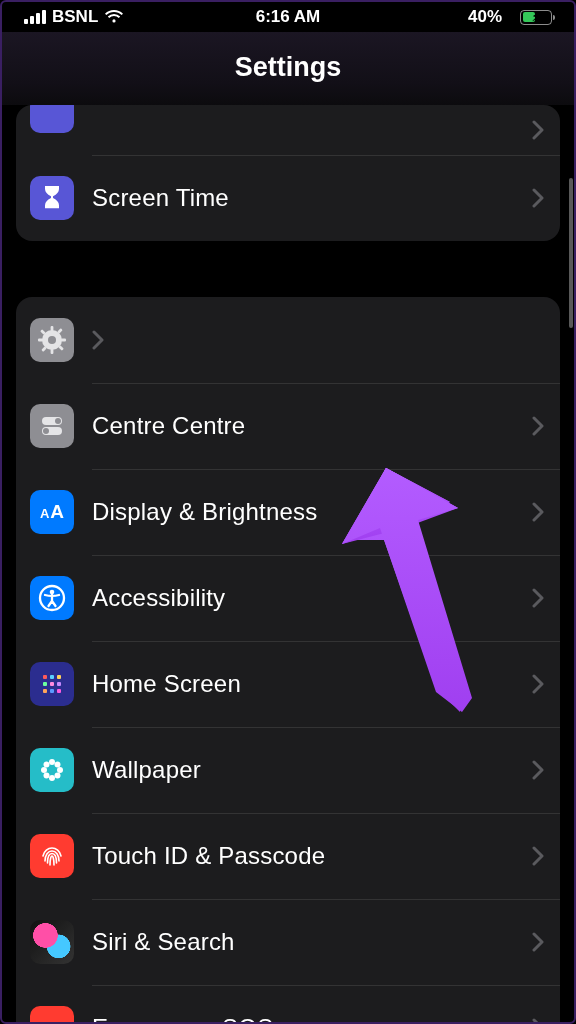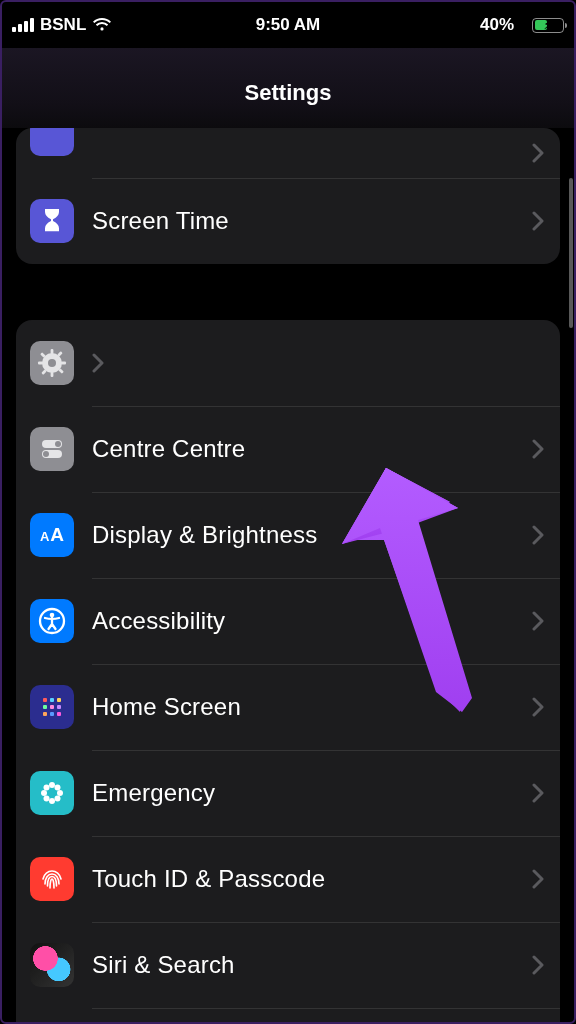--- a/index.html
+++ b/index.html
@@ -10,22 +10,22 @@
     position: relative;
     border: 2px solid #3a1f62;
     border-radius: 6px;
   }
 
   
   .status-bar {
     display: flex;
     align-items: center;
     justify-content: space-between;
-    height: 46px;
-    padding: 0 10px;
+    height: 30px;
+    padding: 0 22px;
     font-size: 17px;
     font-weight: 600;
   }
   .status-left { display: flex; align-items: center; gap: 6px; }
   .status-center { position: absolute; left: 50%; transform: translateX(-50%); }
   .status-right { display: flex; align-items: center; gap: 18px; }
 
   .signal-bars { display: inline-flex; align-items: flex-end; gap: 2px; }
   .signal-bars span { display: inline-block; width: 4px; background: #fff; border-radius: 1px; }
   .signal-bars span:nth-child(1){height:5px;}
@@ -49,22 +49,22 @@
     width: 40%; background: #34c759; border-radius: 2px;
   }
   .battery-bolt {
     position:absolute; left:50%; top:50%; transform: translate(-50%,-50%);
     font-size: 12px; line-height:1; color:#000; font-weight:800;
   }
 
   
   .nav-header {
     text-align: center;
-    padding: 32px 0 22px;
-    font-size: 22px;
+    padding: 20px 0 22px;
+    font-size: 27px;
     font-weight: 700;
     background: linear-gradient(180deg,#1b1623 0%, #120f17 70%, #0c0b0e 100%);
   }
 
   
   .content { padding: 0 14px; }
   .group {
     background: #1c1c1e;
     border-radius: 16px;
     overflow: hidden;
@@ -139,21 +139,21 @@
         <span></span>
         <span></span>
     </span>
     <span>BSNL</span>
     <span class="wifi-icon">
       <svg width="20" height="14" viewBox="0 0 20 14">
           <path fill="#fff" d="M10 12.5a1.6 1.6 0 100-3.2 1.6 1.6 0 000 3.2zM5.2 7.9a6.8 6.8 0 019.6 0l1.4-1.4a8.8 8.8 0 00-12.4 0l1.4 1.4zM2.4 5.1a10.8 10.8 0 0115.2 0L19 3.7a12.8 12.8 0 00-18 0l1.4 1.4z"></path>
         </svg>
     </span>
   </div>
-  <div class="status-center">9:50 AM</div>
+  <div class="status-center">6:16 AM</div>
   <div class="status-right">
     <span>40%</span>
     <span class="battery">
       <span class="battery-fill"></span>
       <span class="battery-bolt">⚡︎</span>
     </span>
   </div>
 </div>
 
 <div class="nav-header">Settings</div>
@@ -292,21 +292,21 @@
               <circle cx="7" cy="15" r="3"></circle>
               <circle cx="23" cy="15" r="3"></circle>
               <circle cx="9.5" cy="9.5" r="3"></circle>
               <circle cx="20.5" cy="9.5" r="3"></circle>
               <circle cx="9.5" cy="20.5" r="3"></circle>
               <circle cx="20.5" cy="20.5" r="3"></circle>
             </g>
             <circle cx="15" cy="15" r="3.2" fill="#25bdc8"></circle>
           </svg>
       </div>
-      <div class="row-label">Emergency</div>
+      <div class="row-label">Wallpaper</div>
       <span class="chevron">
           <svg width="12" height="20" viewBox="0 0 12 20">
             <path fill="none" stroke="#5a5a5e" stroke-width="3" stroke-linecap="round" stroke-linejoin="round" d="M2 2l8 8-8 8"></path>
           </svg>
         </span>
     </div>
 
     <div class="row">
       <div class="app-icon ic-touchid">
         <svg width="30" height="30" viewBox="0 0 30 30">

